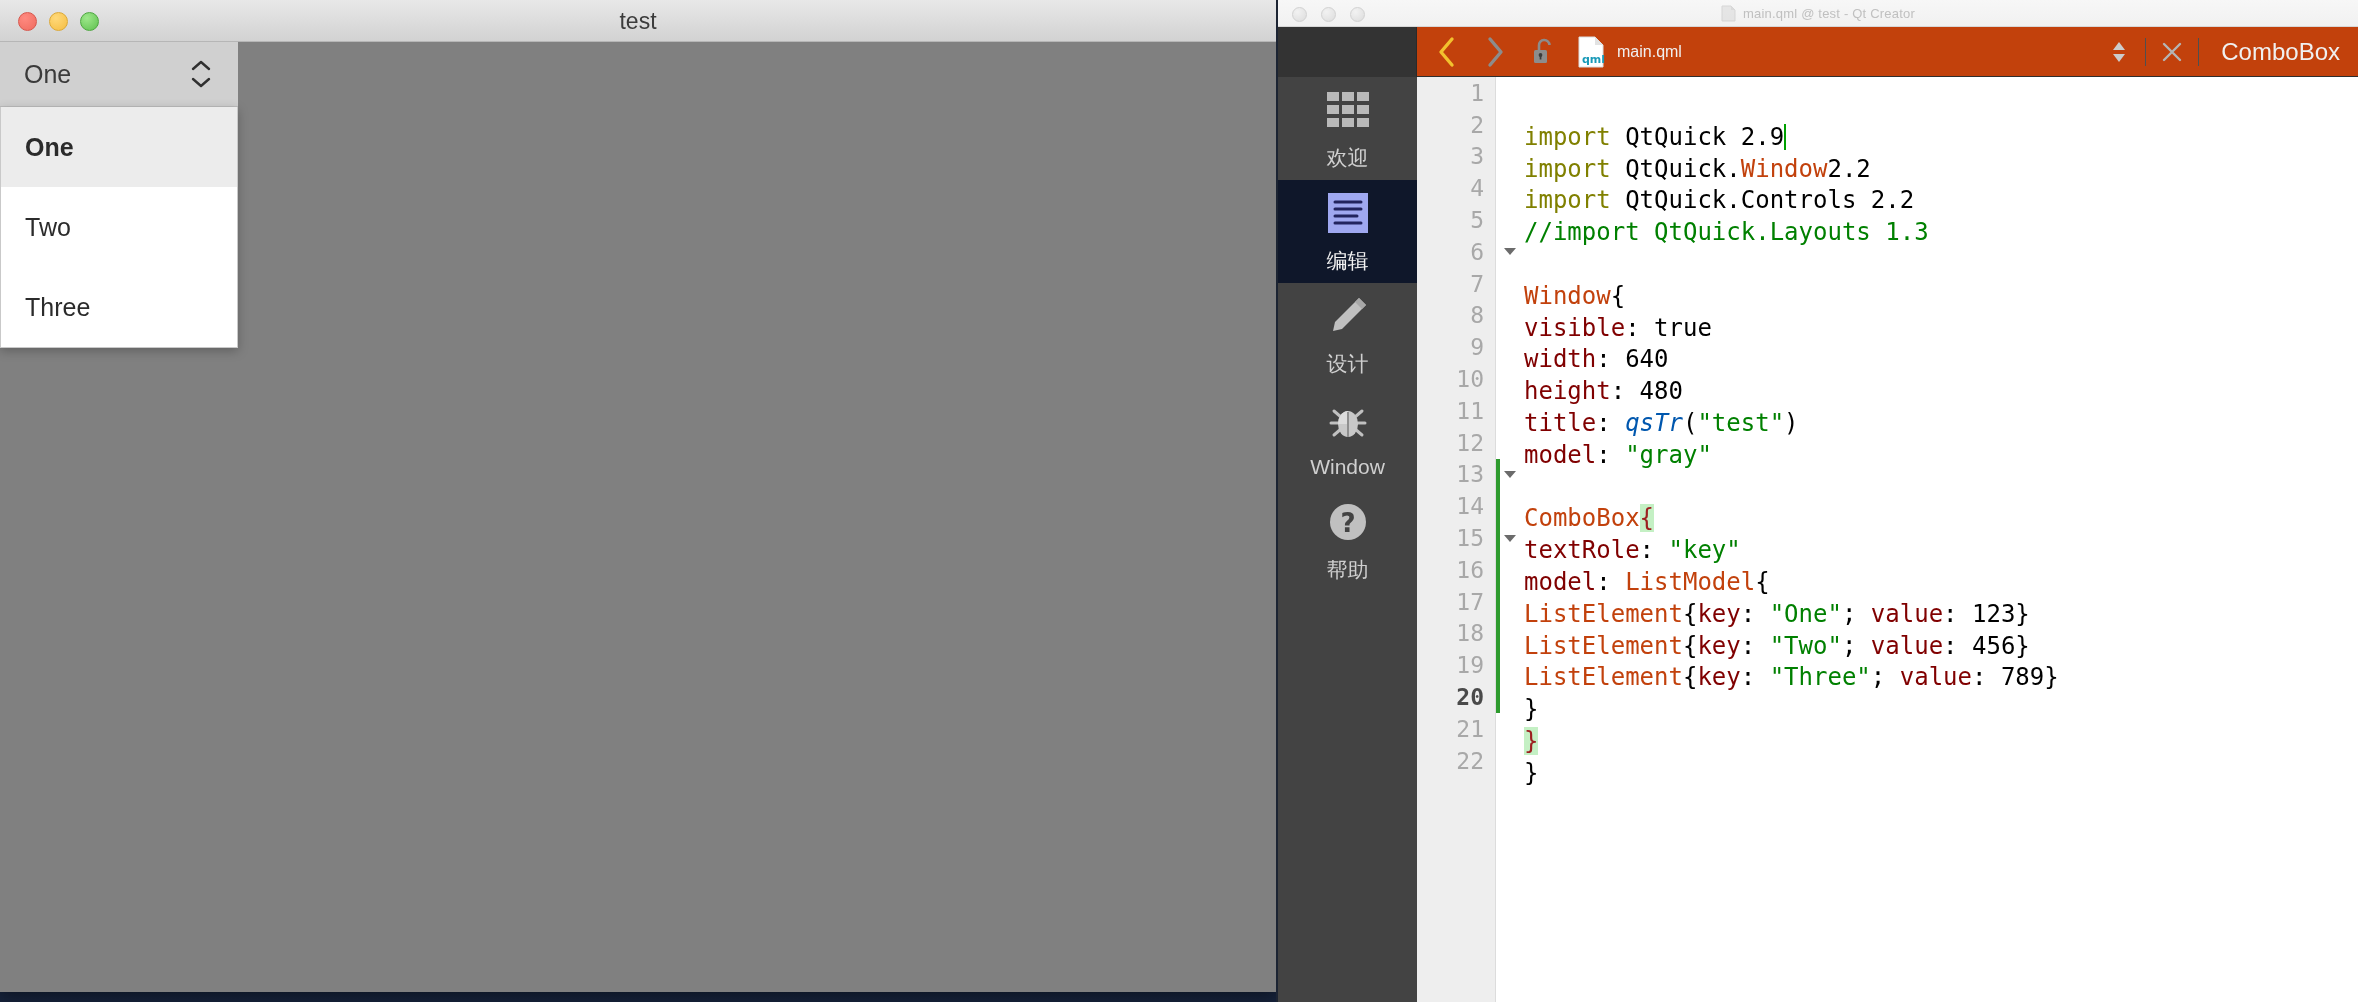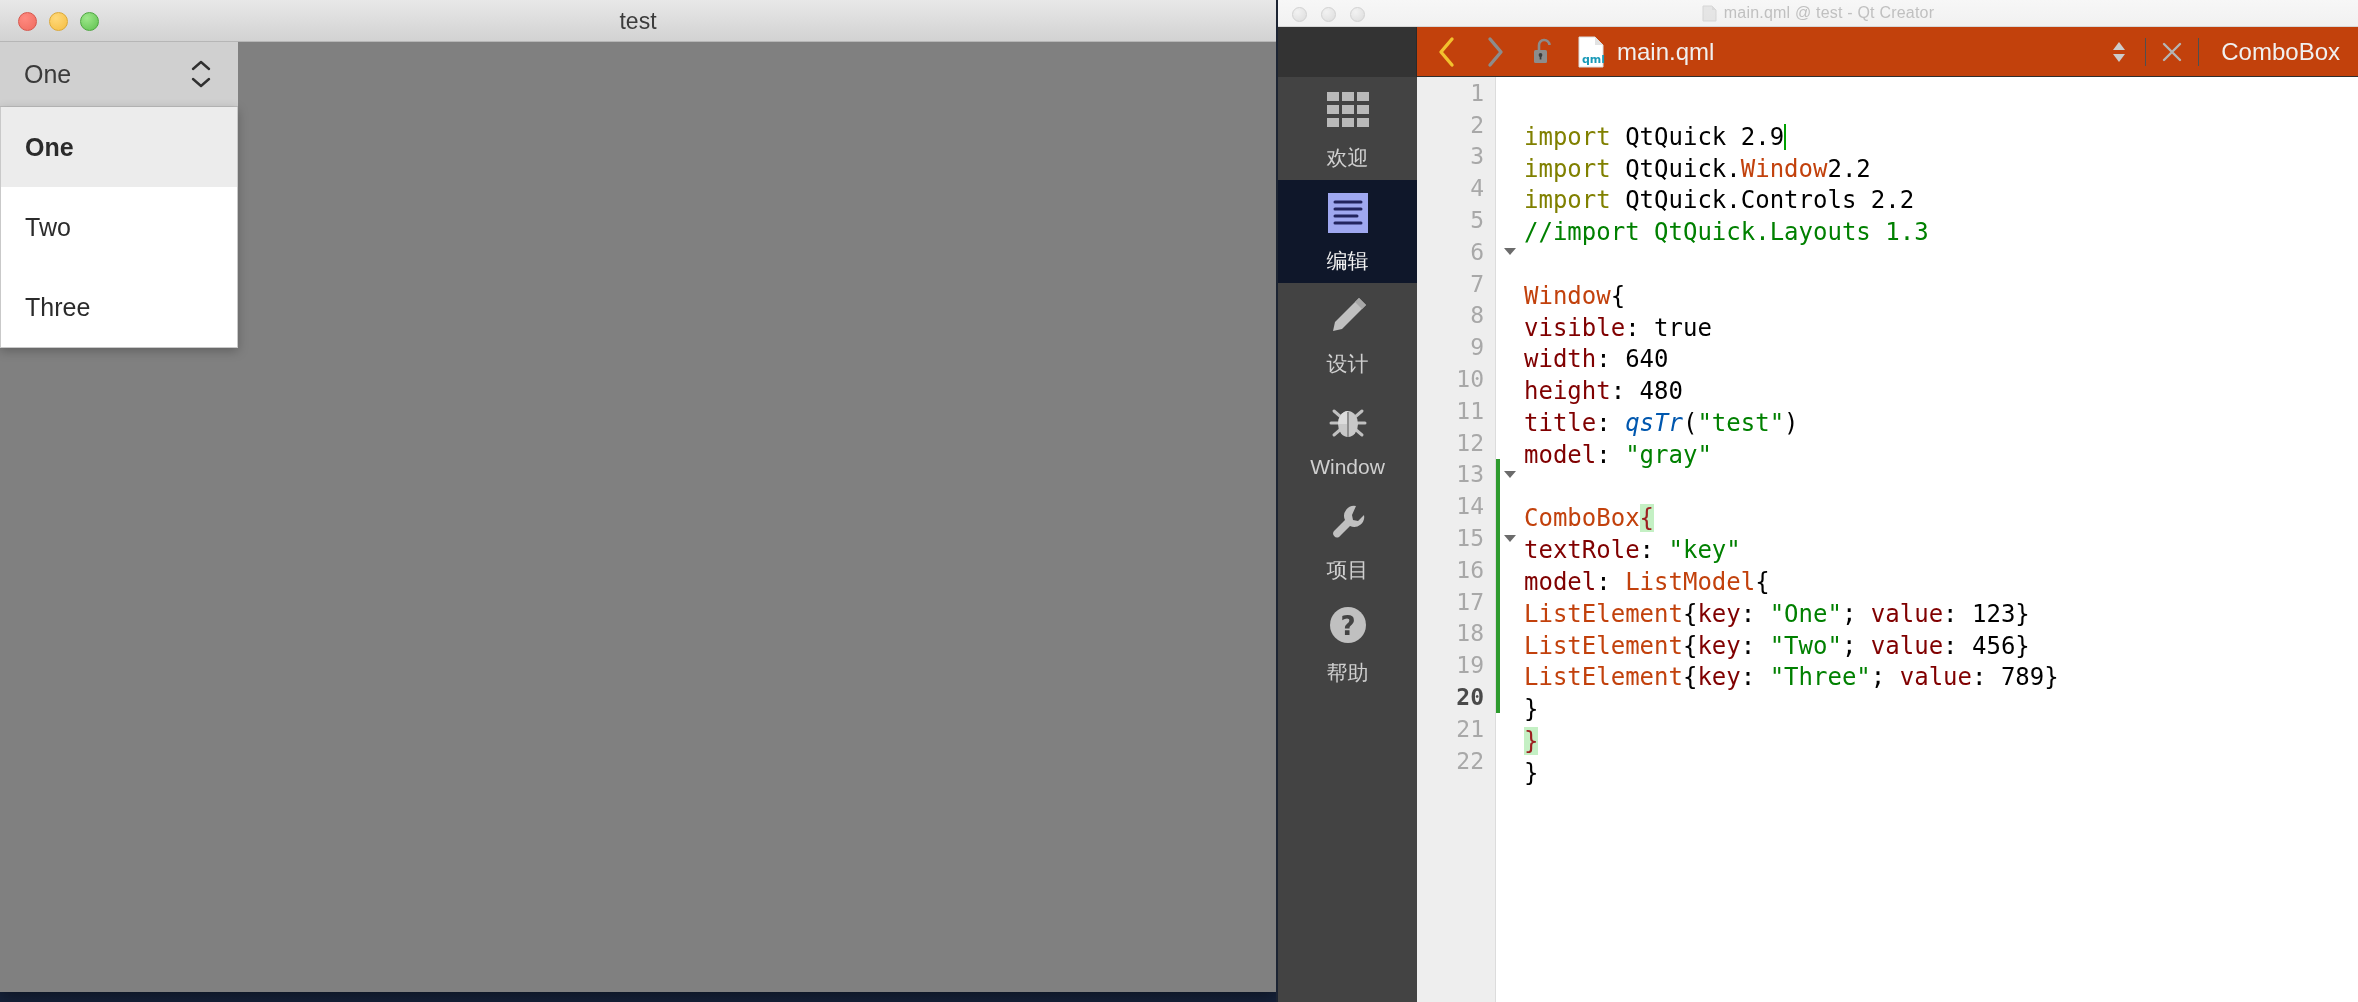--- a/index.html
+++ b/index.html
@@ -82,42 +82,42 @@
     background:linear-gradient(180deg,#f7f7f7 0%,#f1f1f1 100%);
     border-bottom:1px solid #d7d7d7;
     display:flex; align-items:center;
   }
   .qtc-traffic{ position:absolute; left:14px; top:7px; display:flex; gap:14px; }
   .qtc-tl{ width:15px; height:15px; border-radius:50%;
            background:radial-gradient(circle at 35% 30%,#f2f2f2,#dcdcdc);
            border:1px solid #d2d2d2; }
   .qtc-title{
     position:absolute; left:0; right:0; text-align:center;
-    font-size:16px; color:#c0c0c0; letter-spacing:.2px;
+    font-size:13px; color:#c0c0c0; letter-spacing:.2px;
     display:flex; align-items:center; justify-content:center; gap:7px;
     height:27px;
   }
   .qml-fileicon-sm{ width:15px; height:17px; opacity:.55; }
 
   
   .qtc-toolbar{
     position:relative; height:50px; background:#c2410c;
     display:flex; align-items:center;
     border-bottom:1px solid #2e2e2e;
   }
   .tb-modespacer{ width:139px; height:50px; background:#333333; border-right:1px solid #2a2a2a; }
   .tb-nav{ display:flex; align-items:center; padding:0 8px; gap:4px; }
   .tb-btn{
     width:44px; height:44px; display:flex; align-items:center; justify-content:center;
   }
   .tb-sep{ width:1px; height:28px; background:#4f4f4f; margin:0 4px; }
   .tb-file{
     display:flex; align-items:center; gap:12px; margin-left:4px; flex:1;
   }
-  .tb-filename{ font-size:24px; color:#f0f0f0; }
+  .tb-filename{ font-size:16px; color:#f0f0f0; }
   .tb-right{ display:flex; align-items:center; gap:0; padding-right:0; }
   .tb-symbol{ font-size:24px; color:#f0f0f0; padding:0 18px; }
 
   
   .modebar{
     position:absolute; left:0; top:77px; bottom:0; width:139px;
     background:#434343;
   }
   .mode{
     position:relative; height:103px;
@@ -340,28 +340,20 @@
                 <line x1="36" y1="36" x2="29" y2="30"></line>
             </g>
             <ellipse cx="22" cy="25" rx="10" ry="13" fill="#c8c8c8"></ellipse>
             <path d="M22 12a10 13 0 0 0-10 13h10z" fill="#dcdcdc"></path>
             <line x1="22" y1="13" x2="22" y2="38" stroke="#8f8f8f" stroke-width="2"></line>
           </svg>
         </span>
         <span class="mode-label">Window</span>
       </div>
 
-      <div class="mode">
-        <span class="mode-icon">
-          <svg width="44" height="44" viewBox="0 0 44 44">
-            <path d="M30 6a10 10 0 0 0-11 14L8 31a4 4 0 0 0 5 6l11-11a10 10 0 0 0 14-11l-6 6-5-1-1-5z" fill="#c0c0c0"></path>
-          </svg>
-        </span>
-        <span class="mode-label">项目</span>
-      </div>
 
       <div class="mode">
         <span class="mode-icon">
           <svg width="44" height="44" viewBox="0 0 44 44">
             <circle cx="22" cy="22" r="18" fill="#c0c0c0"></circle>
             <text x="22" y="32" text-anchor="middle" font-family="DejaVu Sans, sans-serif" font-size="26" font-weight="bold" fill="#434343">?</text>
           </svg>
         </span>
         <span class="mode-label">帮助</span>
       </div>

